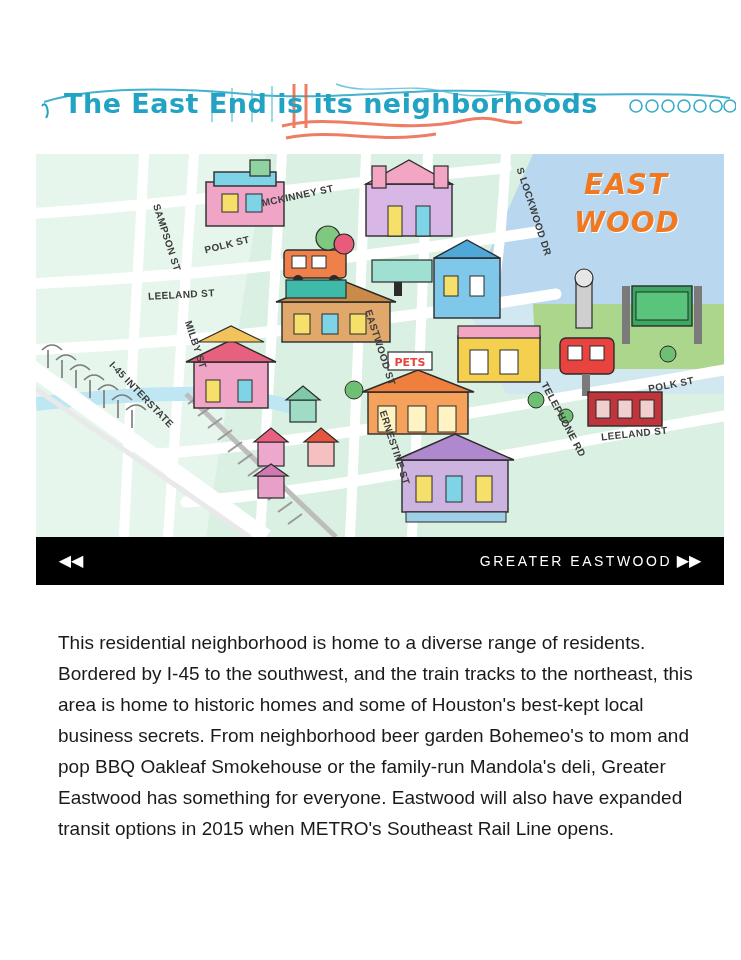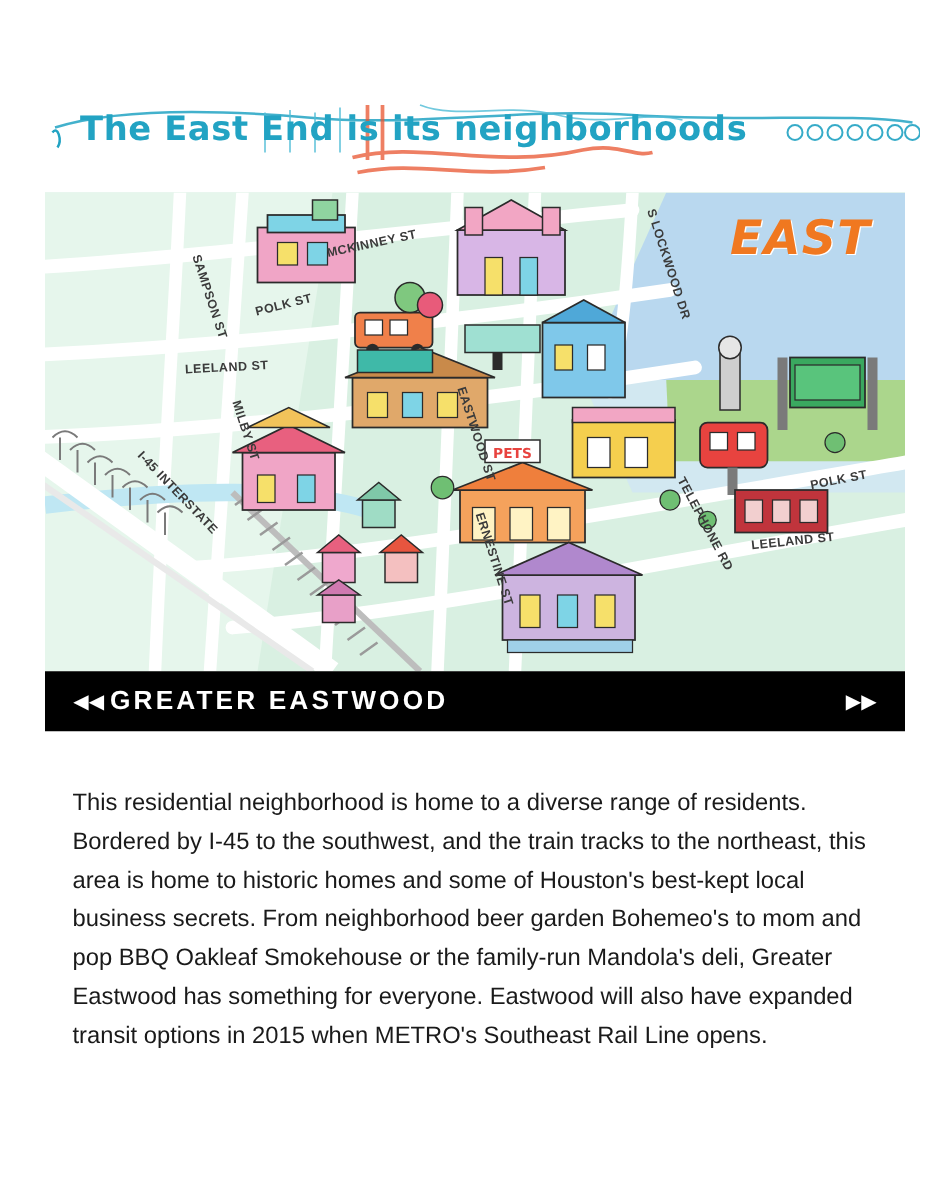--- a/index.html
+++ b/index.html
@@ -70,21 +70,21 @@
     white-space: nowrap;
     letter-spacing: 0.4px;
   }
 
   .eastwood-word {
     position: absolute;
     color: #f07820;
     font-family: "DejaVu Sans", sans-serif;
     font-weight: bold;
     font-style: italic;
-    font-size: 38px;
+    font-size: 28px;
     letter-spacing: 1px;
     text-shadow: 1px 1px 0 #fff;
   }
 
   
   .title-bar {
     position: absolute;
     left: 36px;
     top: 537px;
     width: 688px;
@@ -92,23 +92,23 @@
     background: #000;
     color: #fff;
     display: flex;
     align-items: center;
     justify-content: space-between;
     padding: 0 18px;
     box-sizing: border-box;
   }
   .title-bar .bar-title {
     flex: 1;
-    text-align: left;
-    font-size: 21px;
-    font-weight: bold;
+    text-align: right;
+    font-size: 14px;
+    font-weight: normal;
     letter-spacing: 2.5px;
     font-family: "Liberation Sans", sans-serif;
   }
   .nav-arrow {
     font-size: 16px;
     line-height: 1;
     color: #fff;
     width: 34px;
     text-align: center;
     cursor: pointer;
@@ -340,20 +340,21 @@
 
       <g fill="#6fbf73" stroke="#2b2b2b" stroke-width="1">
         <circle cx="318" cy="236" r="9"></circle>
         <circle cx="500" cy="246" r="8"></circle>
         <circle cx="530" cy="262" r="7"></circle>
         <circle cx="632" cy="200" r="8"></circle>
       </g>
     </svg>
 
     <div class="eastwood-word" style="left:548px; top:14px;">EAST</div>
+    <div class="eastwood-word" style="left:538px; top:52px;">WOOD</div>
 
     <div class="street-label" style="left:225px; top:36px;  transform:rotate(-12deg);">MCKINNEY ST</div>
     <div class="street-label" style="left:168px; top:85px;  transform:rotate(-14deg);">POLK ST</div>
     <div class="street-label" style="left:112px; top:135px; transform:rotate(-3deg);">LEELAND ST</div>
     <div class="street-label" style="left:96px;  top:78px;  transform:rotate(72deg);">SAMPSON ST</div>
     <div class="street-label" style="left:135px; top:185px; transform:rotate(72deg);">MILBY ST</div>
     <div class="street-label" style="left:62px;  top:235px; transform:rotate(46deg);">I-45 INTERSTATE</div>
     <div class="street-label" style="left:320px; top:288px; transform:rotate(72deg);">ERNESTINE ST</div>
     <div class="street-label" style="left:305px; top:188px; transform:rotate(72deg);">EASTWOOD ST</div>
     <div class="street-label" style="left:452px; top:52px;  transform:rotate(72deg);">S LOCKWOOD DR</div>

